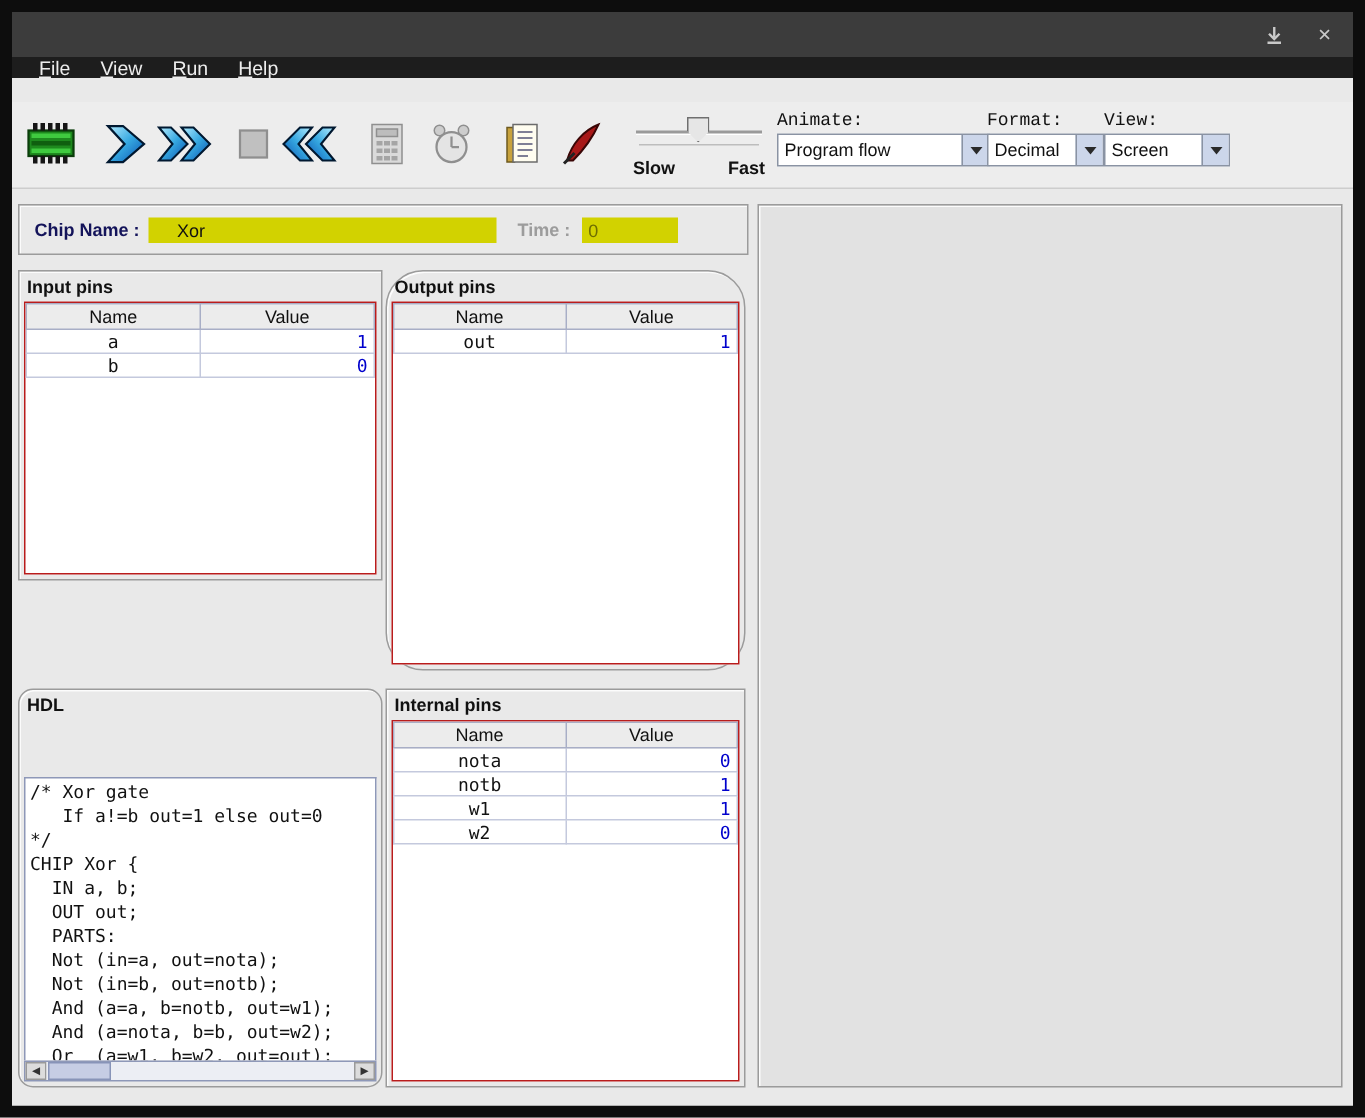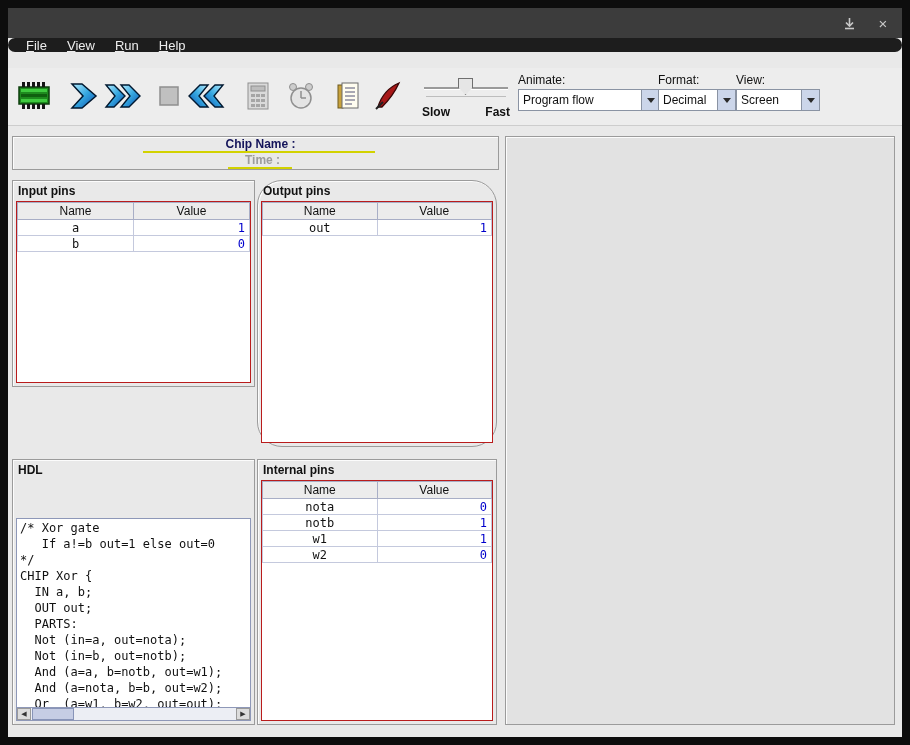--- a/index.html
+++ b/index.html
@@ -10,53 +10,53 @@
 
   
   .titlebar { position:absolute; left:0; top:0; width:894px; height:30px; background:#3c3c3c;
               display:flex; align-items:center; justify-content:center; }
   .titlebar-title { color:#e4e4e4; font-weight:bold; font-size:13px; white-space:nowrap; }
   .win-controls { position:absolute; right:10px; top:0; height:30px; display:flex; align-items:center; gap:16px; }
   .win-btn { color:#c9c9c9; font-size:15px; width:18px; height:18px; display:flex; align-items:center; justify-content:center; cursor:default; }
 
   
   .menubar { position:absolute; left:0; top:30px; width:894px; height:14px; background:#1d1d1d;
-             display:flex; align-items:center; padding-left:8px;border-radius:14px; }
+             display:flex; align-items:center; padding-left:8px; }
   .menu-item { display:inline-block; color:#ededed; font-size:13px; padding:5px 10px; }
   .menu-item::first-letter { text-decoration:underline; }
 
   
   .toolbar { position:absolute; left:0; top:60px; width:894px; height:58px; background:#ededed;
              border-bottom:1px solid #cdcdcd; }
   .tbtn { position:absolute; top:5px; width:44px; height:46px; display:flex; align-items:center;
           justify-content:center; background:transparent; border:none; }
 
   .slider { position:absolute; left:414px; top:6px; width:88px; height:46px; }
   .slider-track { position:absolute; left:2px; right:2px; top:13px; height:2px; background:#9a9a9a;
                   box-shadow:0 1px 0 #ffffff; }
   .slider-tick { position:absolute; left:4px; right:4px; top:22px; height:1px; background:#bdbdbd; }
   .slider-thumb { position:absolute; left:36px; top:4px; width:15px; height:17px; background:#e6e6e6;
                   border:1px solid #6f6f6f; clip-path:polygon(0 0,100% 0,100% 55%,50% 100%,0 55%); }
   .slider-labels { position:absolute; left:0; right:0; bottom:1px; display:flex; justify-content:space-between;
                    font-weight:bold; font-size:12px; color:#111; }
 
   .combo-group { position:absolute; top:5px; }
-  .combo-label { font-size:12px; color:#111; margin-bottom:2px; }
+  .combo-label { font-size:12px; color:#111; margin-bottom:2px;font-family:Liberation Mono, monospace; }
   .combo { height:22px; background:#ffffff; border:1px solid #8a93a3; display:flex; align-items:stretch; }
   .combo-text { flex:1; font-size:12px; color:#111; padding:3px 4px 0 4px; white-space:nowrap; overflow:hidden; }
   .combo-btn { width:18px; background:#ccd6ea; border-left:1px solid #8a93a3; display:flex;
                align-items:center; justify-content:center; }
   .combo-arrow { width:0; height:0; border-left:4px solid transparent; border-right:4px solid transparent;
                  border-top:5px solid #2a2a2a; }
 
   
   .content { position:absolute; left:0; top:118px; width:894px; height:611px; background:#e9e9e9; }
 
   .panel { position:absolute; background:#e9e9e9; border:1px solid #9b9b9b;
-           box-shadow:inset 1px 1px 0 #fcfcfc;flex-direction:column; }
+           box-shadow:inset 1px 1px 0 #fcfcfc; }
   .panel-title { font-size:12px; font-weight:bold; color:#111; padding:3px 5px 1px 5px; }
 
   .chipbar { left:4px; top:10px; width:487px; height:34px; display:flex; align-items:center; }
   .chip-label { font-size:12px; font-weight:bold; color:#14145a; margin-left:10px; white-space:nowrap; }
   .yellow-field { background:#d2d200; height:17px; font-size:12px; color:#111; padding:2px 4px 0 4px;
                   overflow:hidden; white-space:nowrap; }
   .chip-name-field { width:232px; margin-left:6px;padding-left:19px; }
   .time-label { font-size:12px; font-weight:bold; color:#9c9c9c; margin-left:14px; white-space:nowrap; }
   .time-field { width:64px; margin-left:8px; color:#6e6e00; }
 
@@ -306,21 +306,21 @@
           <tbody>
             <tr>
               <td class="name">out</td>
               <td class="value">1</td>
             </tr>
           </tbody>
         </table>
       </div>
     </div>
 
-    <div class="panel" style="left:4px; top:333px; width:243px; height:266px;">
+    <div class="panel" style="left:4px; top:333px; width:243px; height:266px;border-radius:10px;">
       <div class="panel-title">HDL</div>
       <div class="hdl-code">/* Xor gate
    If a!=b out=1 else out=0
 */
 CHIP Xor {
   IN a, b;
   OUT out;
   PARTS:
   Not (in=a, out=nota);
   Not (in=b, out=notb);

